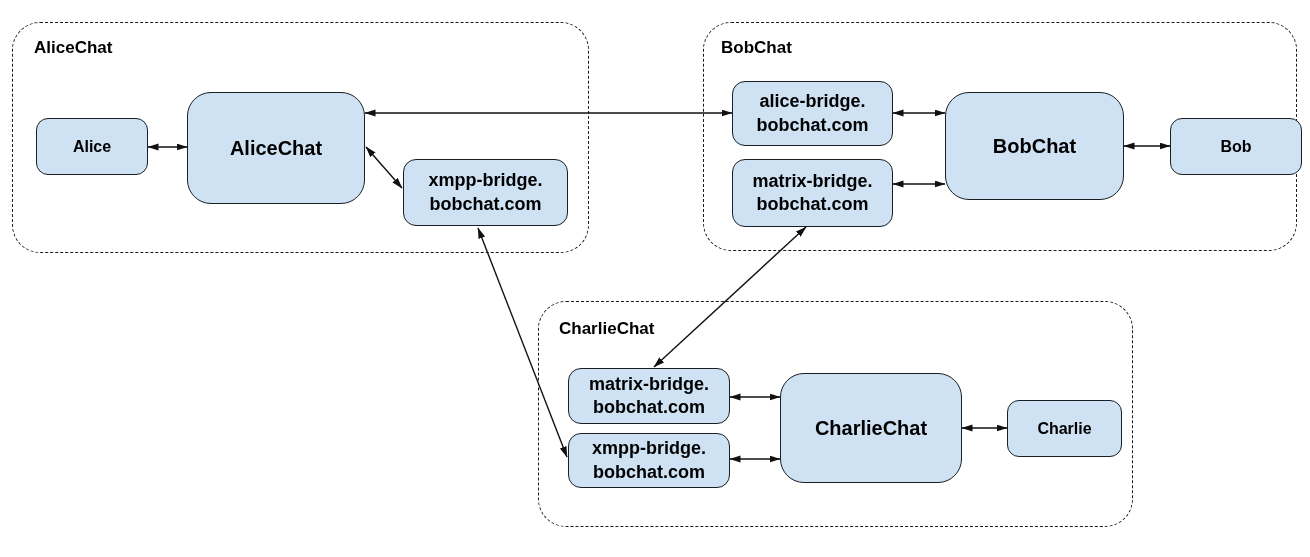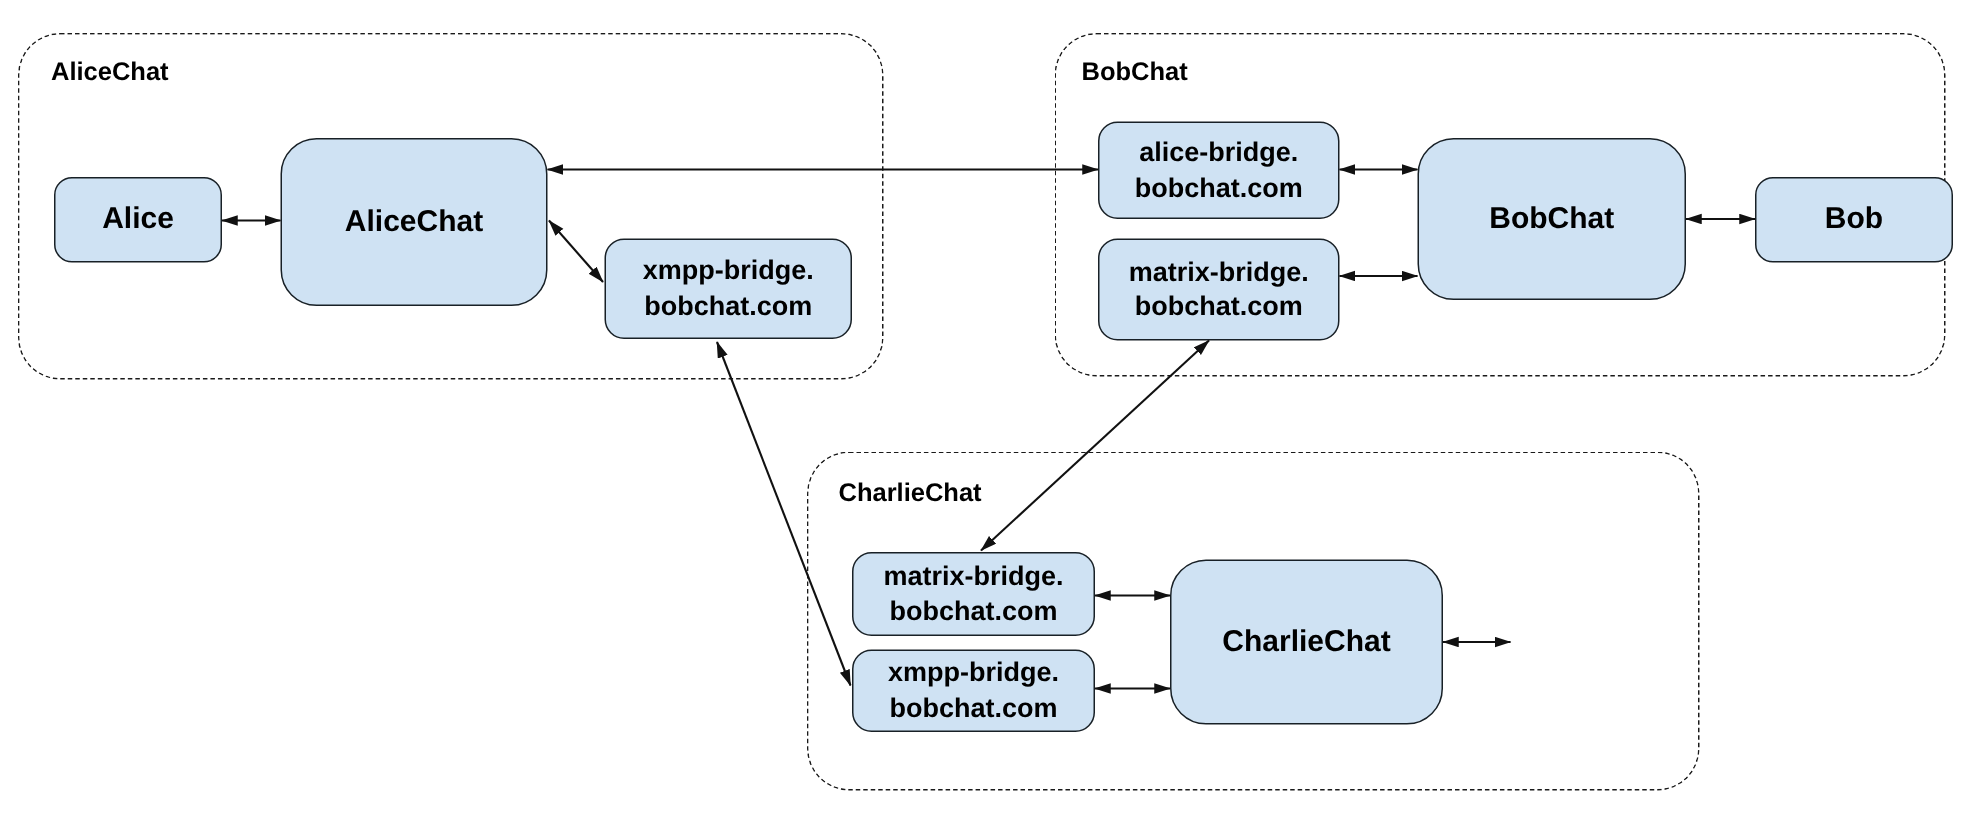--- a/index.html
+++ b/index.html
@@ -7,21 +7,21 @@
   .canvas{position:relative;width:1310px;height:557px;background:#ffffff;overflow:hidden;}
 
   .group{position:absolute;border:1.6px dashed #1a1a1a;border-radius:28px;background:transparent;box-sizing:border-box;}
   .group-label{position:absolute;left:21px;top:15px;font-weight:bold;font-size:17px;color:#000;white-space:nowrap;}
 
   .node{position:absolute;background:#cfe2f3;border:1.5px solid #182026;box-sizing:border-box;
         display:flex;align-items:center;justify-content:center;text-align:center;
         font-weight:bold;color:#000;}
   .node span{white-space:pre-line;}
   .node.big{border-radius:24px;font-size:20px;}
-  .node.small{border-radius:12px;font-size:20px;}
+  .node.small{border-radius:12px;font-size:16px;}
   .node.bridge{border-radius:13px;font-size:18px;line-height:1.3;}
 
   svg.edges{position:absolute;left:0;top:0;width:1310px;height:557px;pointer-events:none;}
   svg.edges line{stroke:#111;stroke-width:1.4;}
 </style>
 </head>
 <body>
 
 <div class="canvas">
 
@@ -75,20 +75,23 @@
 
   <div class="node bridge" style="left:568px;top:433px;width:162px;height:55px;">
     <span>xmpp-bridge.
 bobchat.com</span>
   </div>
 
   <div class="node big" style="left:780px;top:373px;width:182px;height:110px;">
     <span>CharlieChat</span>
   </div>
 
+  <div class="node small" style="left:1007px;top:400px;width:115px;height:57px;">
+    <span>Charlie</span>
+  </div>
 
   <svg class="edges" viewBox="0 0 1310 557">
     <defs>
       <marker id="arrow" orient="auto-start-reverse" markerUnits="userSpaceOnUse" markerWidth="12" markerHeight="8" refX="10.5" refY="3.5">
         <path d="M0,0 L11,3.5 L0,7 Z" fill="#111"></path>
       </marker>
     </defs>
     <line x1="148" y1="147" x2="187" y2="147" marker-start="url(#arrow)" marker-end="url(#arrow)"></line>
     <line x1="365" y1="113" x2="732" y2="113" marker-start="url(#arrow)" marker-end="url(#arrow)"></line>
     <line x1="366" y1="147" x2="402" y2="188" marker-start="url(#arrow)" marker-end="url(#arrow)"></line>

